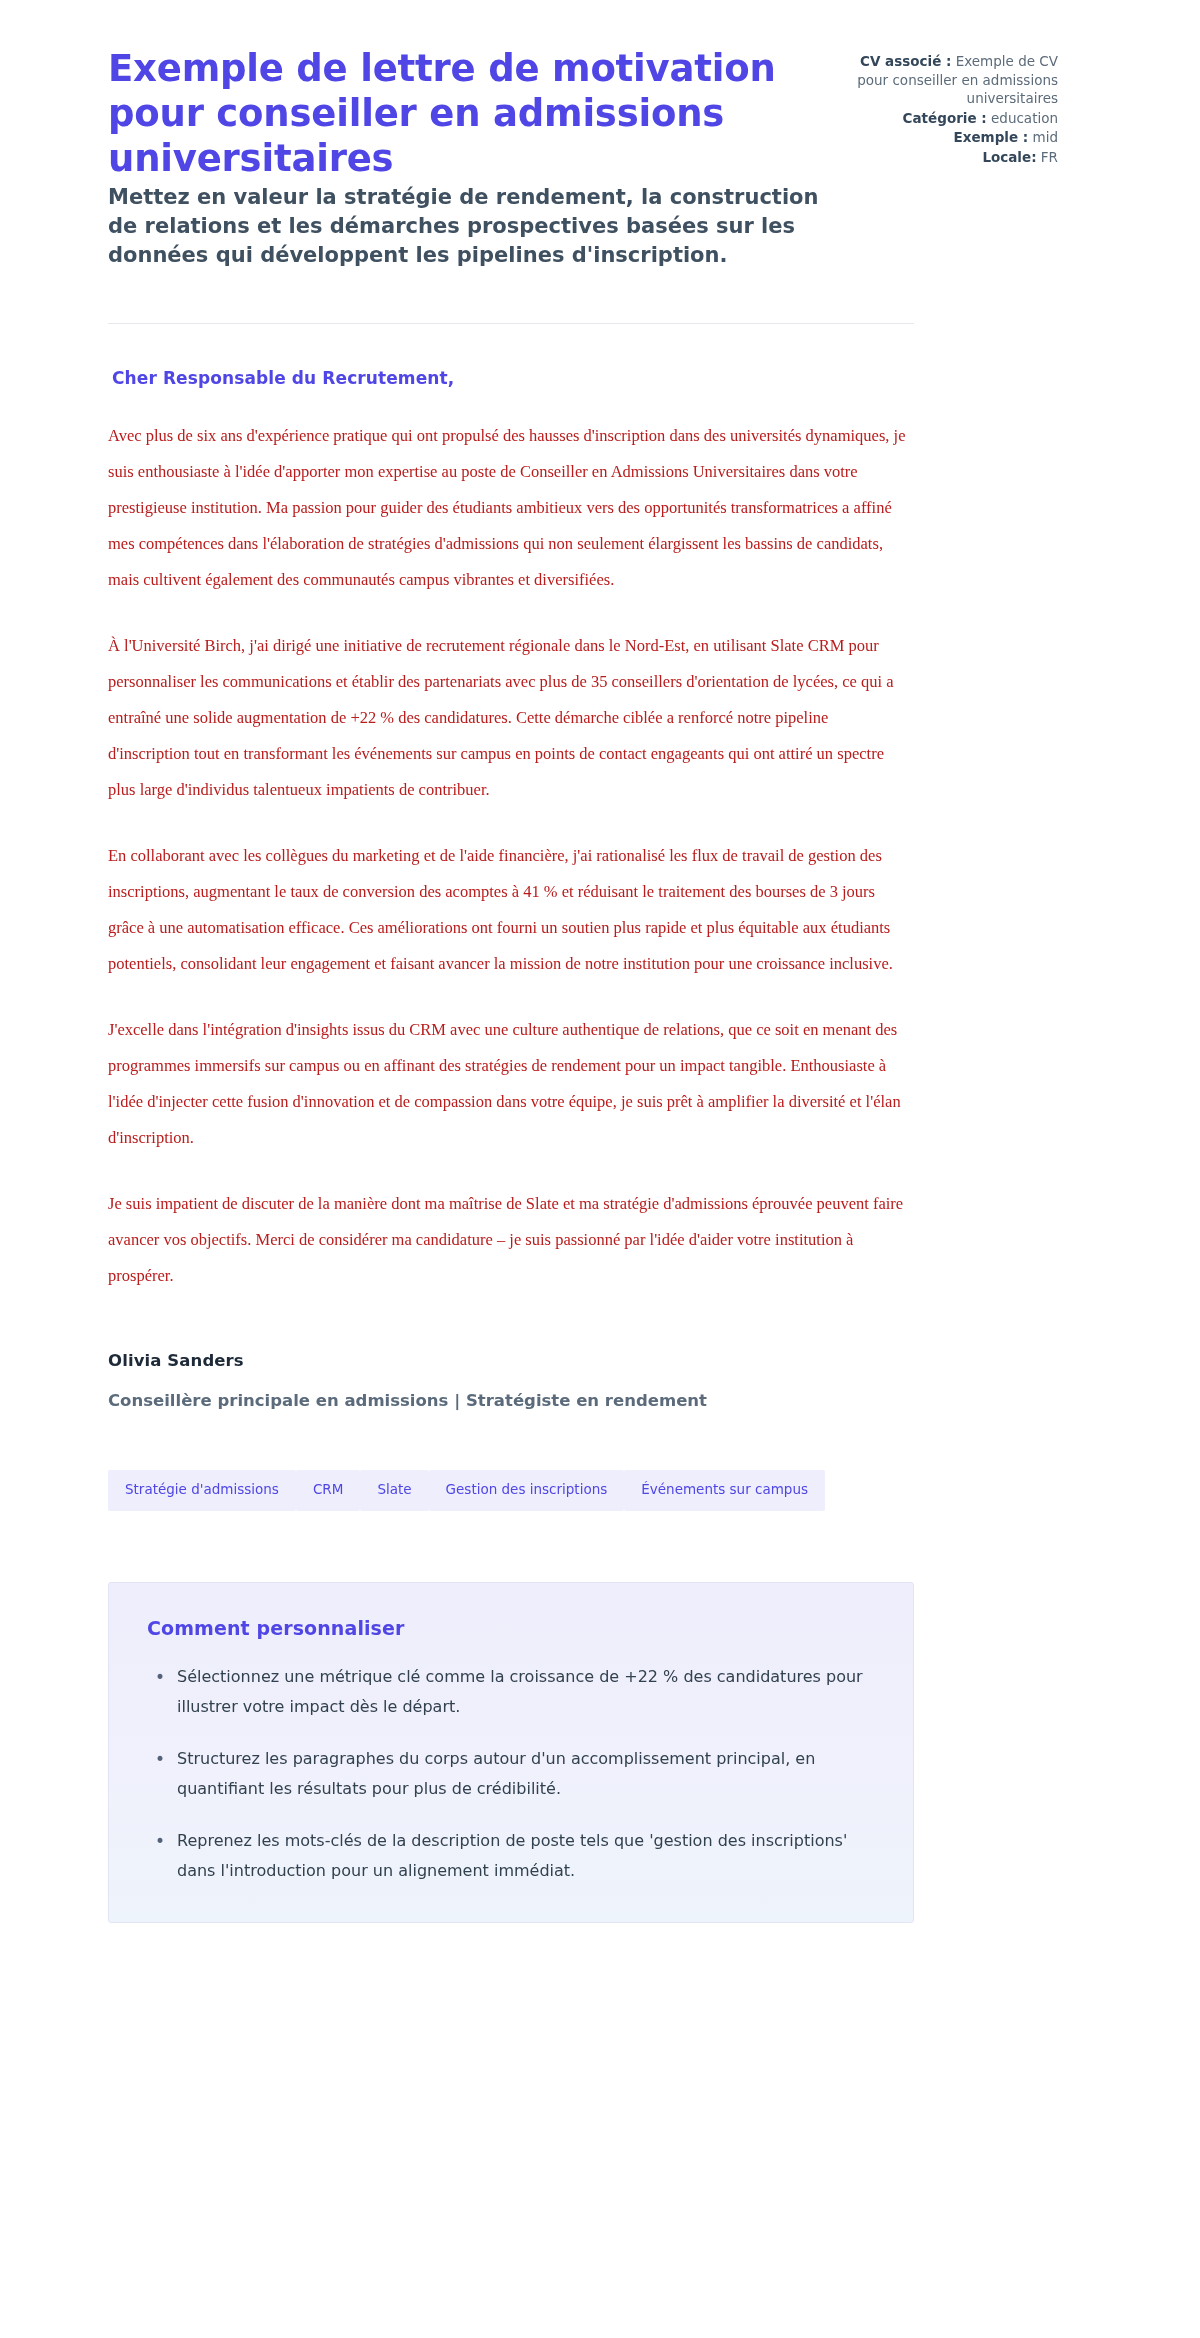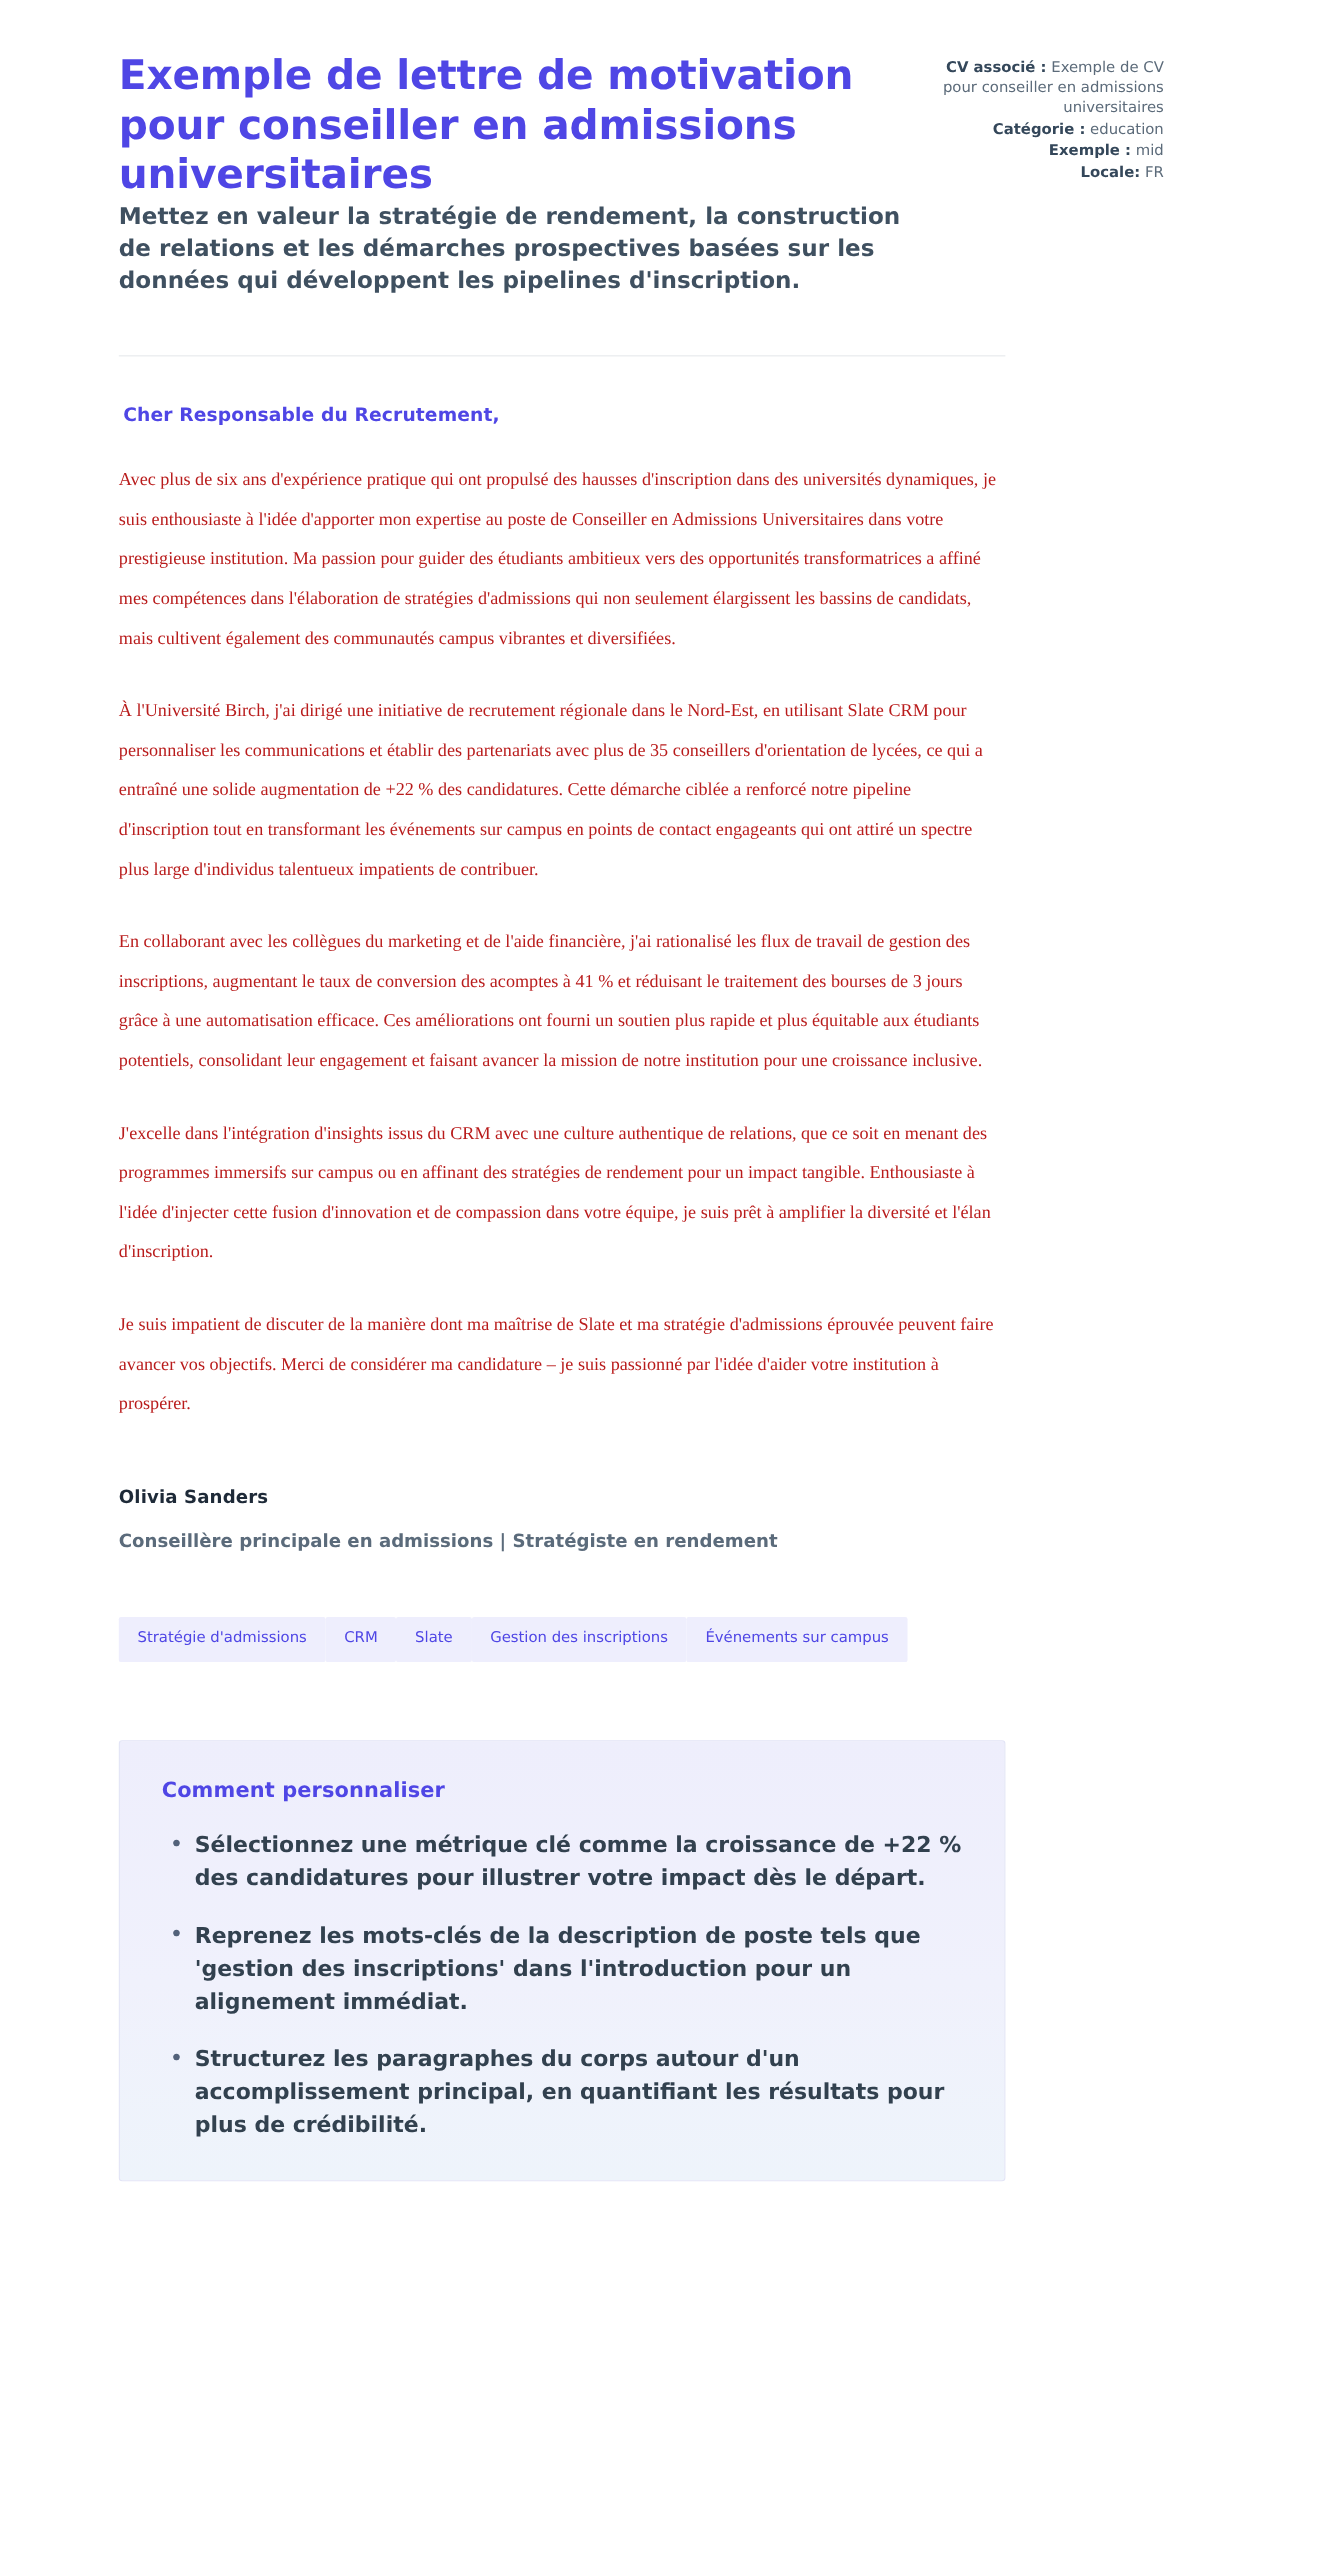--- a/index.html
+++ b/index.html
@@ -145,26 +145,25 @@
     color: #4f46e5;
     letter-spacing: 0.1px;
   }
   .callout-list {
     margin: 23px 0 0 0;
     padding: 0 0 0 26px;
     list-style: none;
   }
   .callout-list li {
     position: relative;
-    font-size: 20px;
+    font-size: 16px;
     line-height: 30px;
     color: #32414f;
     margin-bottom: 22px;
     padding-left: 4px;
-    font-weight: bold;
   }
   .callout-list li:last-child { margin-bottom: 0; }
   .callout-list li::before {
     content: "\2022";
     position: absolute;
     left: -18px;
     top: 0;
     color: #53627a;
     font-size: 17px;
     line-height: 30px;
@@ -222,19 +221,19 @@
     <span class="tag">CRM</span>
     <span class="tag">Slate</span>
     <span class="tag">Gestion des inscriptions</span>
     <span class="tag">Événements sur campus</span>
   </div>
 
   <div class="callout">
     <p class="callout-title">Comment personnaliser</p>
     <ul class="callout-list">
       <li>Sélectionnez une métrique clé comme la croissance de +22 % des candidatures pour illustrer votre impact dès le départ.</li>
+      <li>Structurez les paragraphes du corps autour d'un accomplissement principal, en quantifiant les résultats pour plus de crédibilité.</li>
       <li>Reprenez les mots-clés de la description de poste tels que 'gestion des inscriptions' dans l'introduction pour un alignement immédiat.</li>
-      <li>Structurez les paragraphes du corps autour d'un accomplissement principal, en quantifiant les résultats pour plus de crédibilité.</li>
     </ul>
   </div>
 
   <div class="bottom-space"></div>
 </div>
 
 </body></html>

